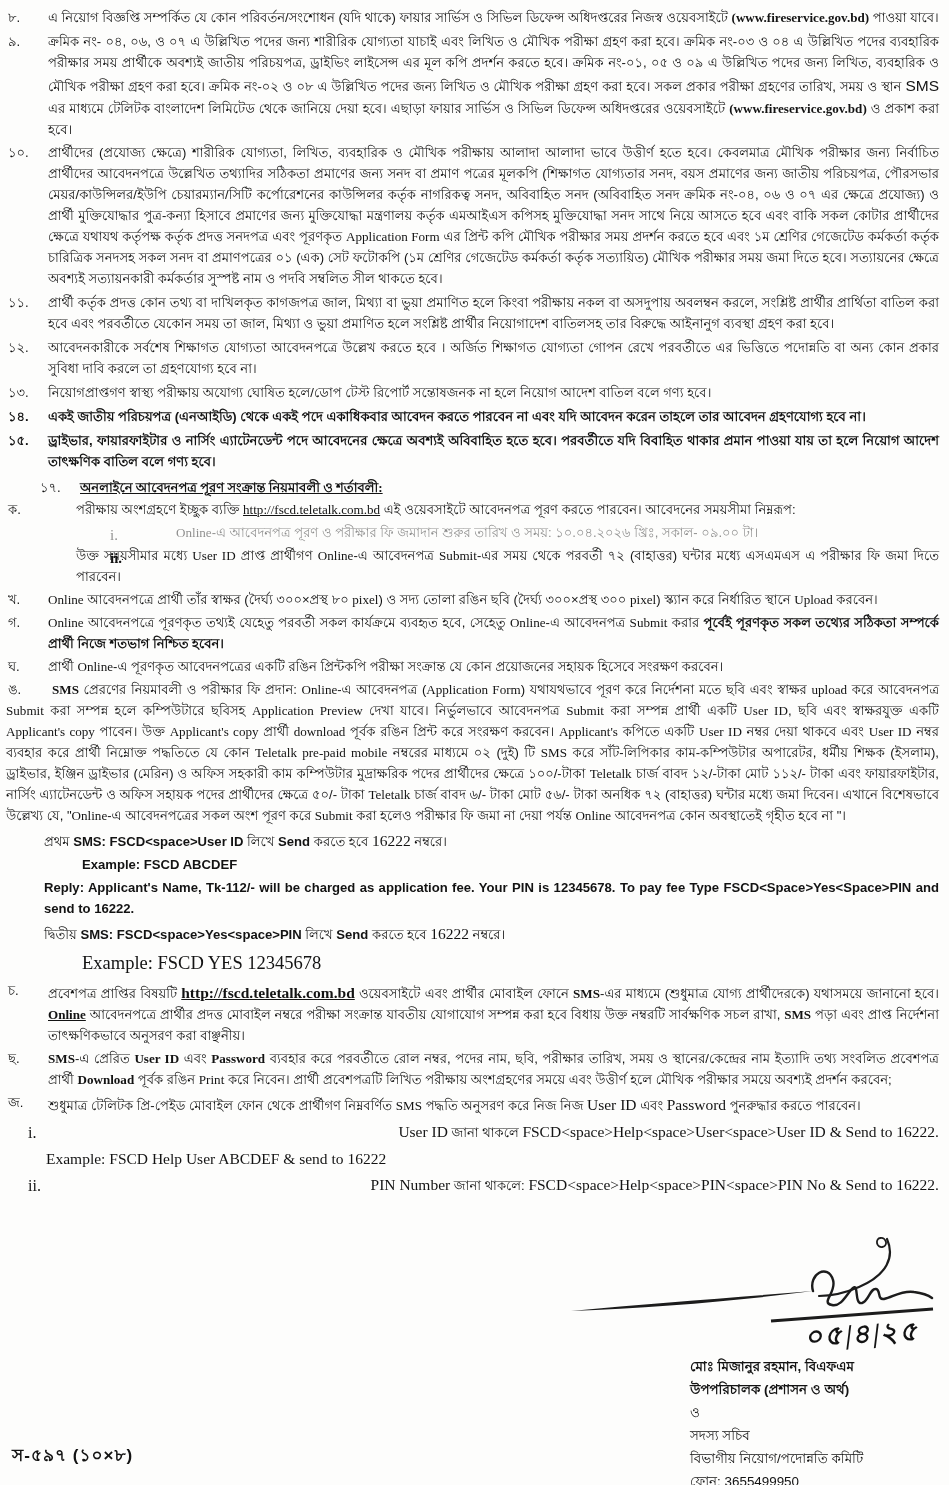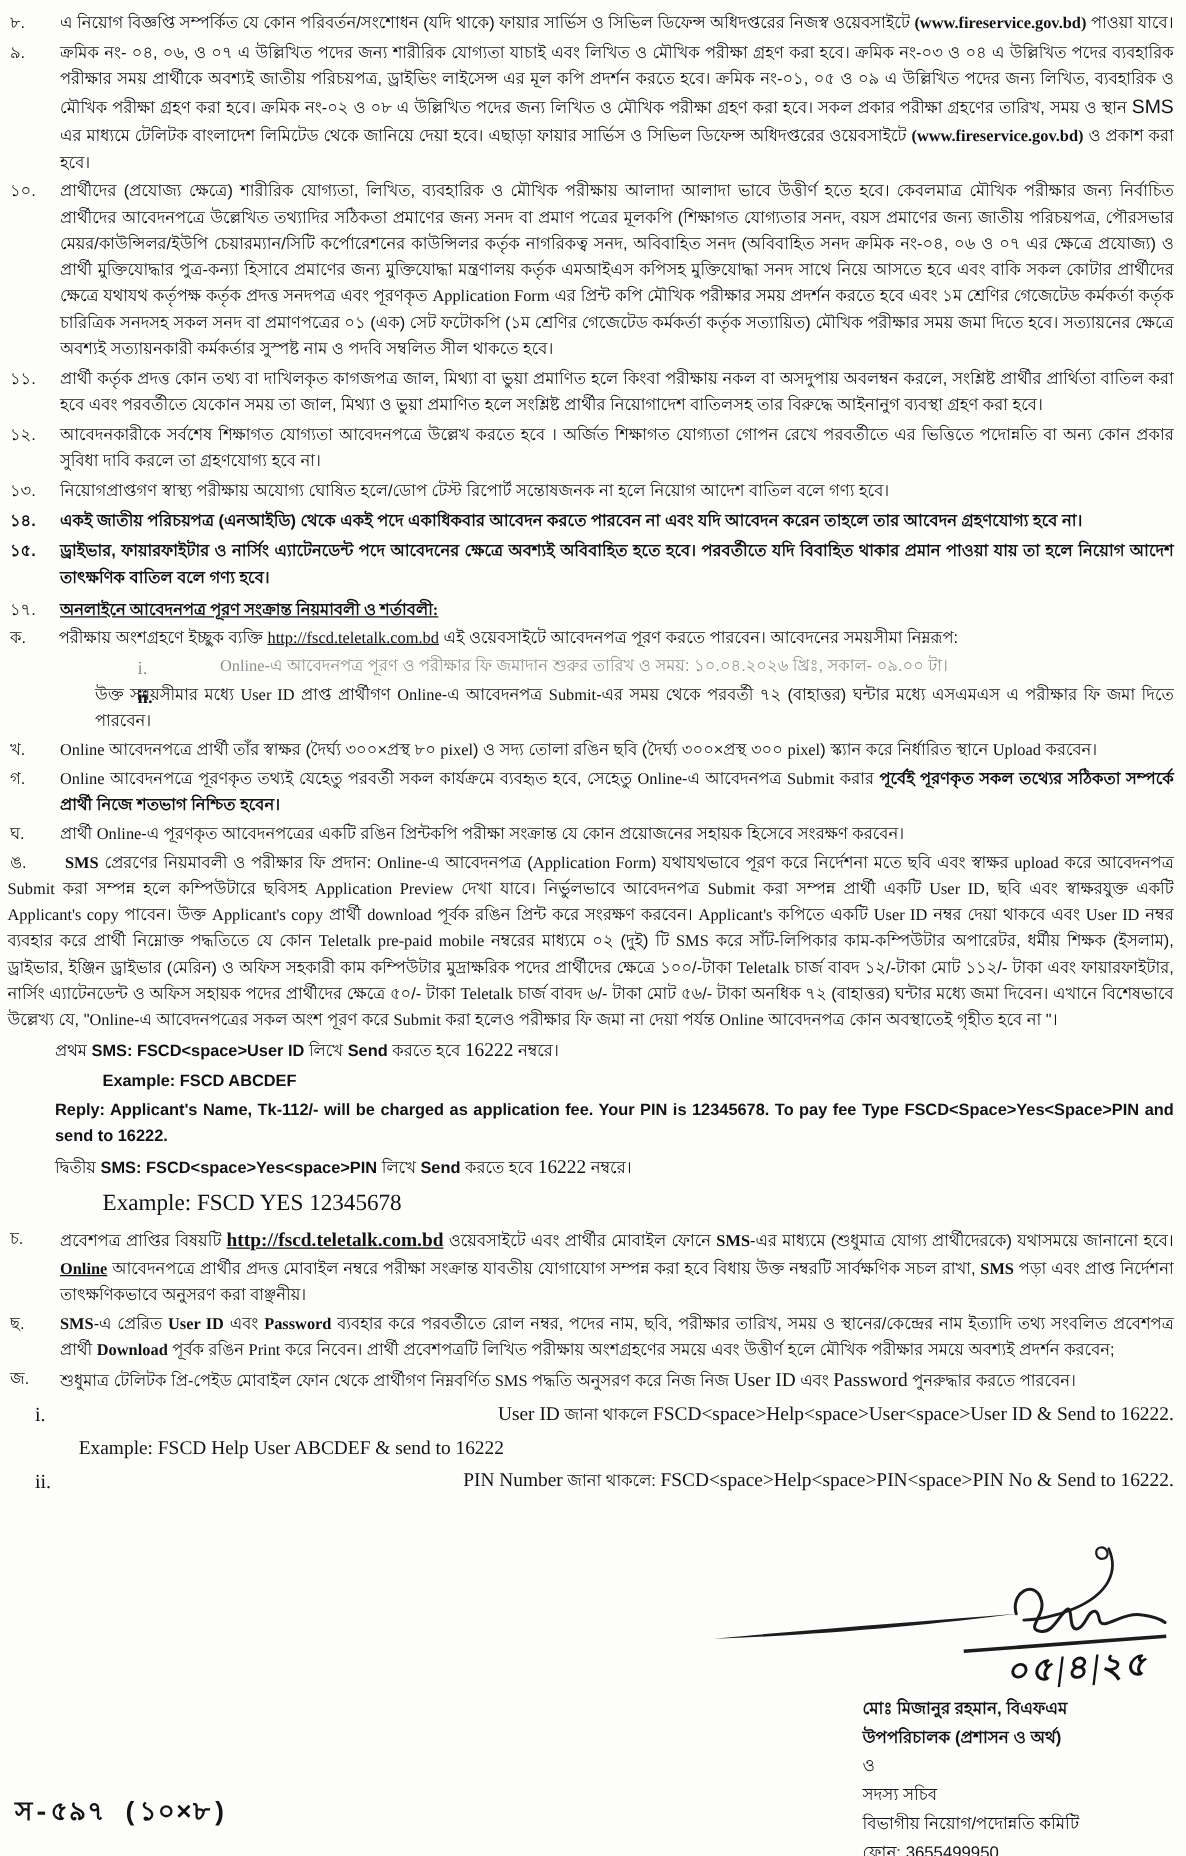--- a/index.html
+++ b/index.html
@@ -5,56 +5,56 @@
   html,body{margin:0;padding:0;background:#d9d9d9;}
   .page{
     position:relative;width:949px;height:1485px;background:#fdfdfc;color:#131313;
     font-family:"Liberation Sans",sans-serif;font-size:13.1px;line-height:1.6;
     box-sizing:border-box;padding:5px 10px 0 6px;overflow:hidden;margin:0 auto;
   }
   .row{position:relative;margin:0 0 2px 0;}
   .row .lbl{position:absolute;left:2px;top:0;white-space:nowrap;}
   .row .txt{margin-left:42px;text-align:justify;}
   .row.main{margin-top:3px;}
-  .row.heading{margin-top:5px;}
+  .row.heading{margin-top:5px;margin-left:32px;}
   .row.heading .txt{font-weight:bold;font-family:Liberation Serif, serif;}
   .row.heading .txt span{text-decoration:underline;}
   .row.bold .txt,.row.bold .lbl{font-weight:bold;}
-  .row.suba .txt{margin-left:41px;}
+  .row.suba .txt{margin-left:70px;}
   .row.roman .lbl{left:104px;font-family:"Liberation Serif",serif;font-size:15px;}
   .row.roman .txt{margin-left:170px;text-align:left;}
   .row.note .txt{margin-left:70px;}
   .row.flow .txt{margin-left:0;text-indent:46px;}
   .row.sms .txt{margin-left:38px;text-align:left;}
   .row.sms.just .txt{text-align:justify;}
   .row.ex .txt{margin-left:76px;text-align:left;}
   .row.roman2 .lbl{left:22px;font-family:"Liberation Serif",serif;font-size:16px;}
   .row.roman2 .txt{margin-left:40px;text-align:right;}
-  .row.cont40 .txt{margin-left:57px;text-align:left;}
+  .row.cont40 .txt{margin-left:40px;text-align:left;}
   .row.faded{opacity:.48;filter:blur(.45px);}
   .row.replyit .txt{font-size:16.5px;}
   span.en{font-family:"Liberation Serif",serif;}
   span.b{font-weight:bold;}
   span.u{text-decoration:underline;}
   span.it{font-style:italic;}
   span.sans{font-family:"Liberation Sans",sans-serif;}
   span.big{font-size:15.5px;}
   span.big2{font-size:18.5px;}
   .sig-area{position:absolute;left:0;right:0;bottom:0;height:250px;}
   .sig-svg{position:absolute;right:4px;top:0;width:380px;height:122px;}
   .sig-date{
     position:absolute;right:28px;top:78px;font-family:"Liberation Serif",serif;
     font-weight:bold;font-size:27px;transform:skewX(-10deg) rotate(-3deg);letter-spacing:2px;
   }
   .sig-block{position:absolute;left:690px;top:120px;font-size:13.4px;line-height:1.72;}
   .sig-block .nm{font-weight:bold;}
   .sig-block .t1{font-weight:bold;}
   .footer-code{
-    position:absolute;left:12px;bottom:16px;font-size:21px;font-weight:bold;
-    font-family:Liberation Mono, monospace;letter-spacing:1px;
+    position:absolute;left:12px;bottom:16px;font-size:17px;font-weight:bold;
+    font-family:Liberation Sans, sans-serif;letter-spacing:1px;
   }
 </style>
 </head>
 <body>
 
 <div class="page">
 
   <div id="doc-items">
       <div class="row main">
         <span class="lbl">৮.</span>

